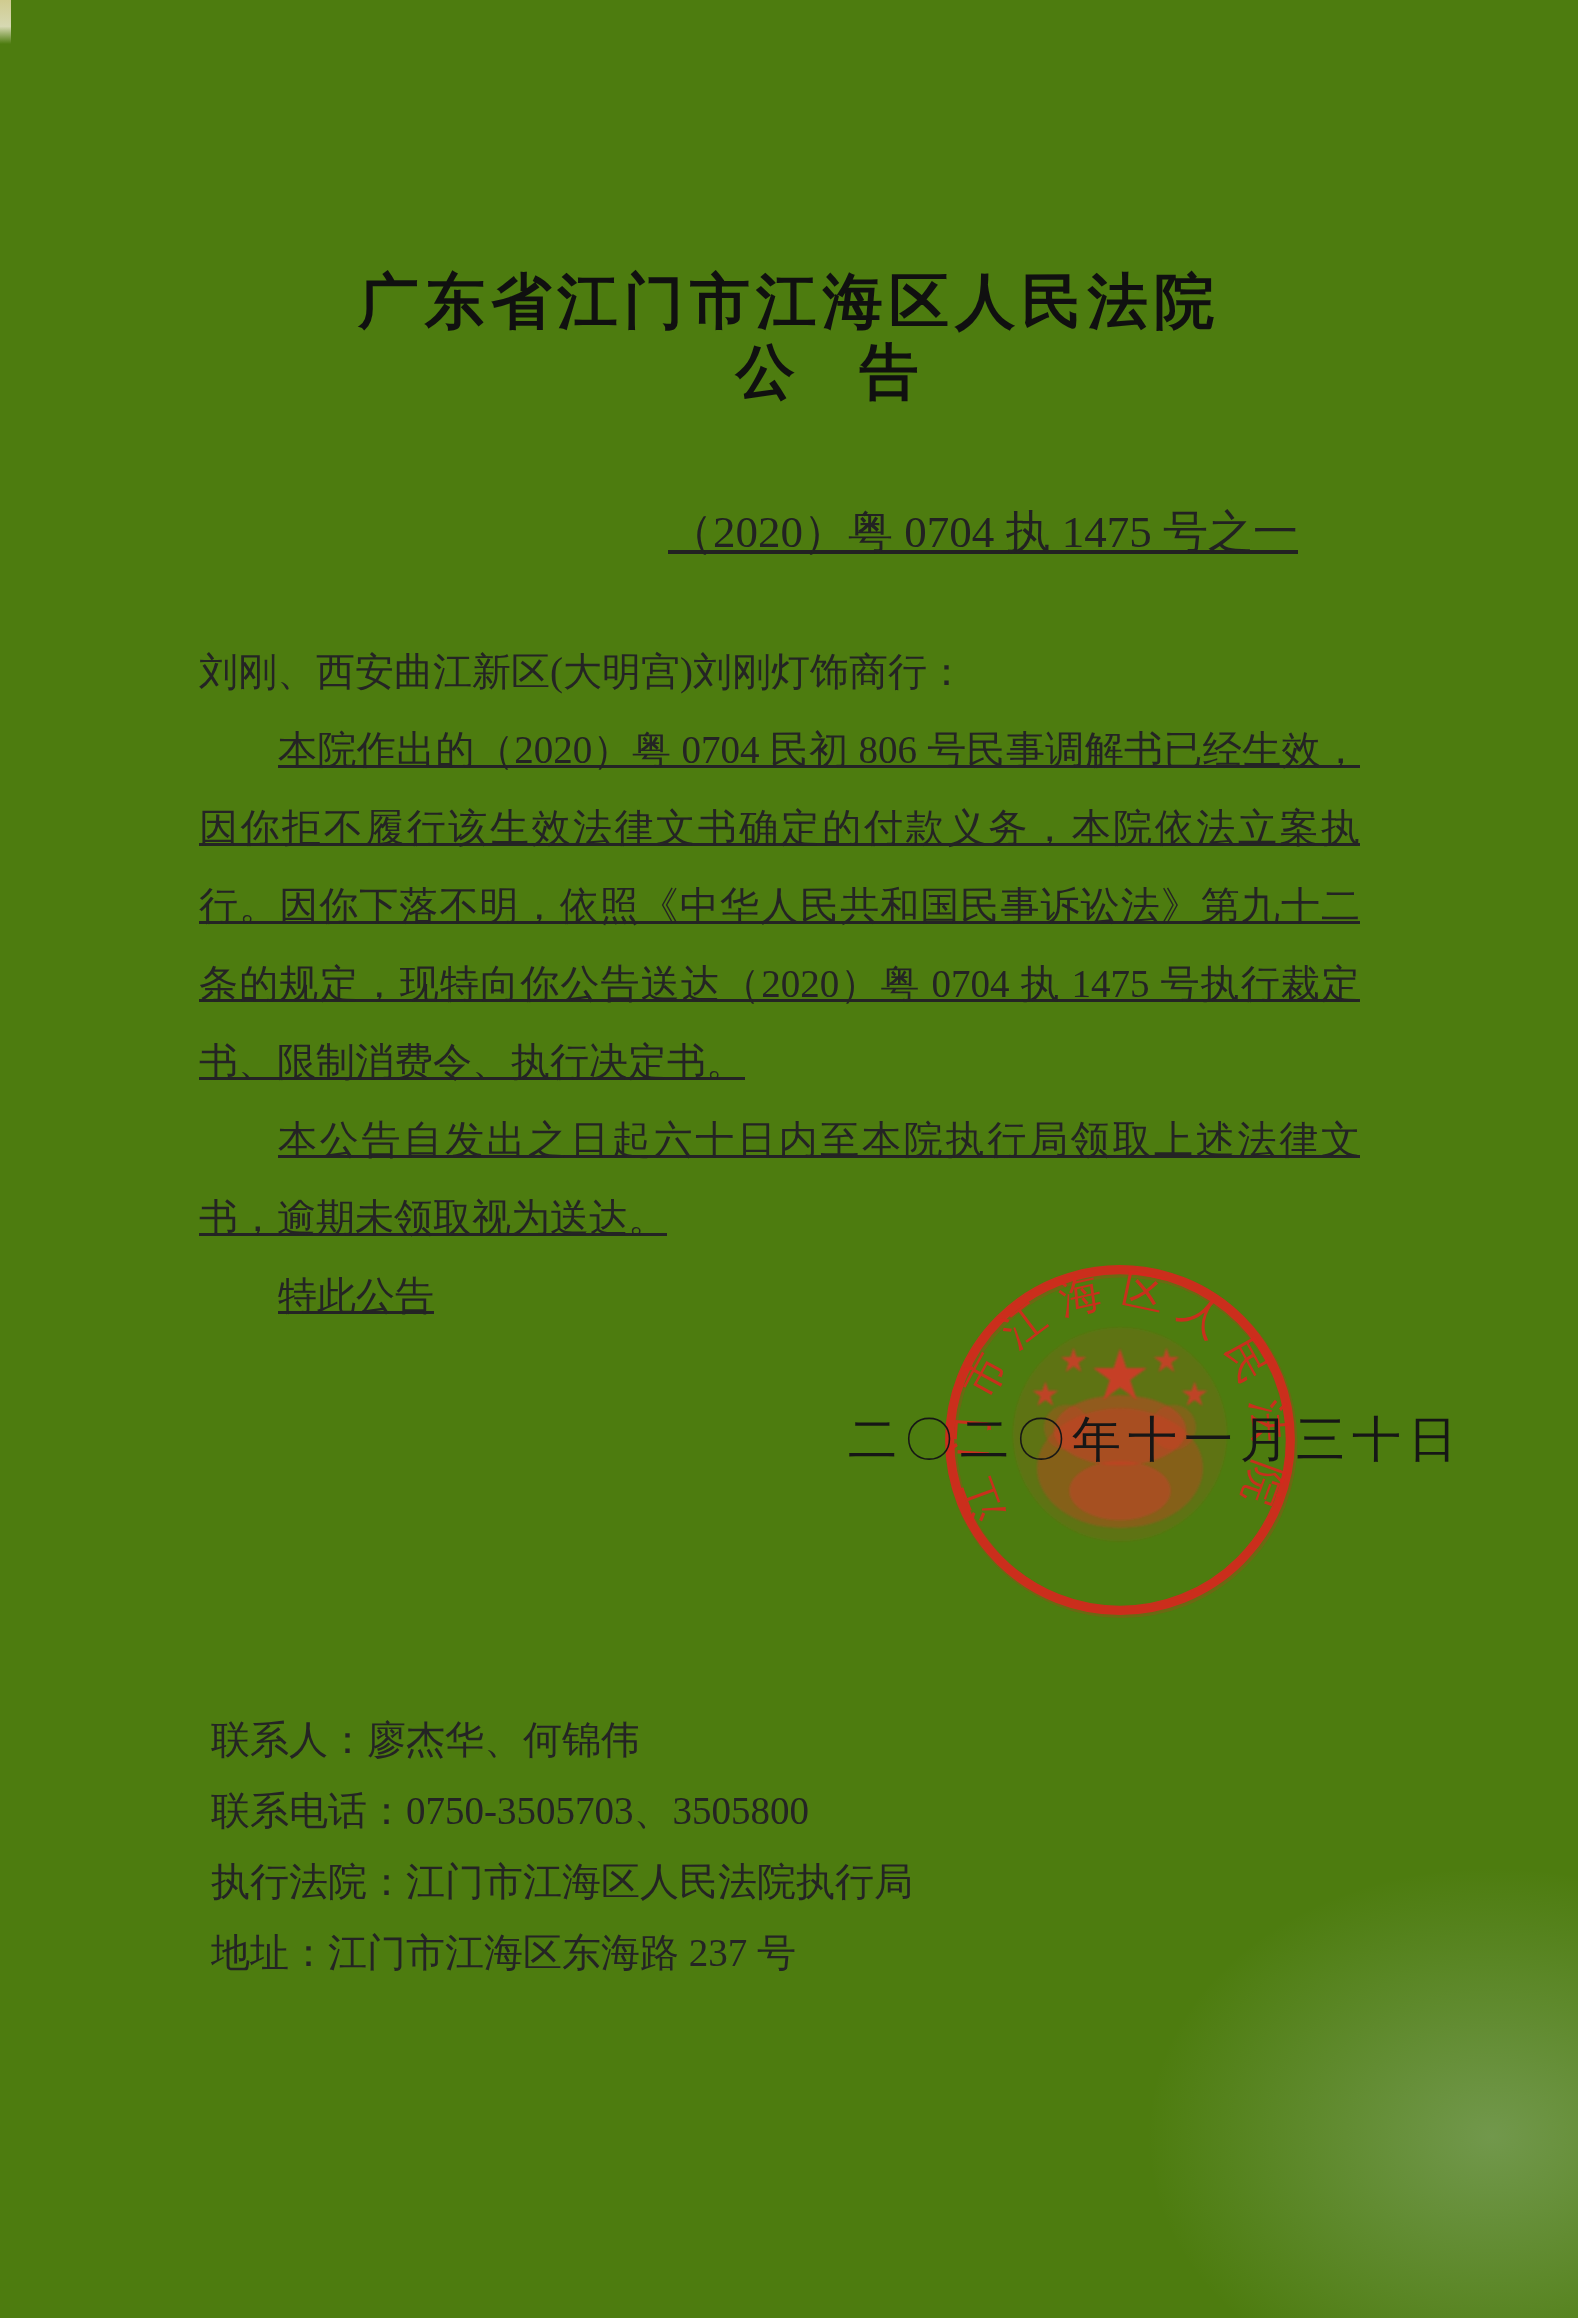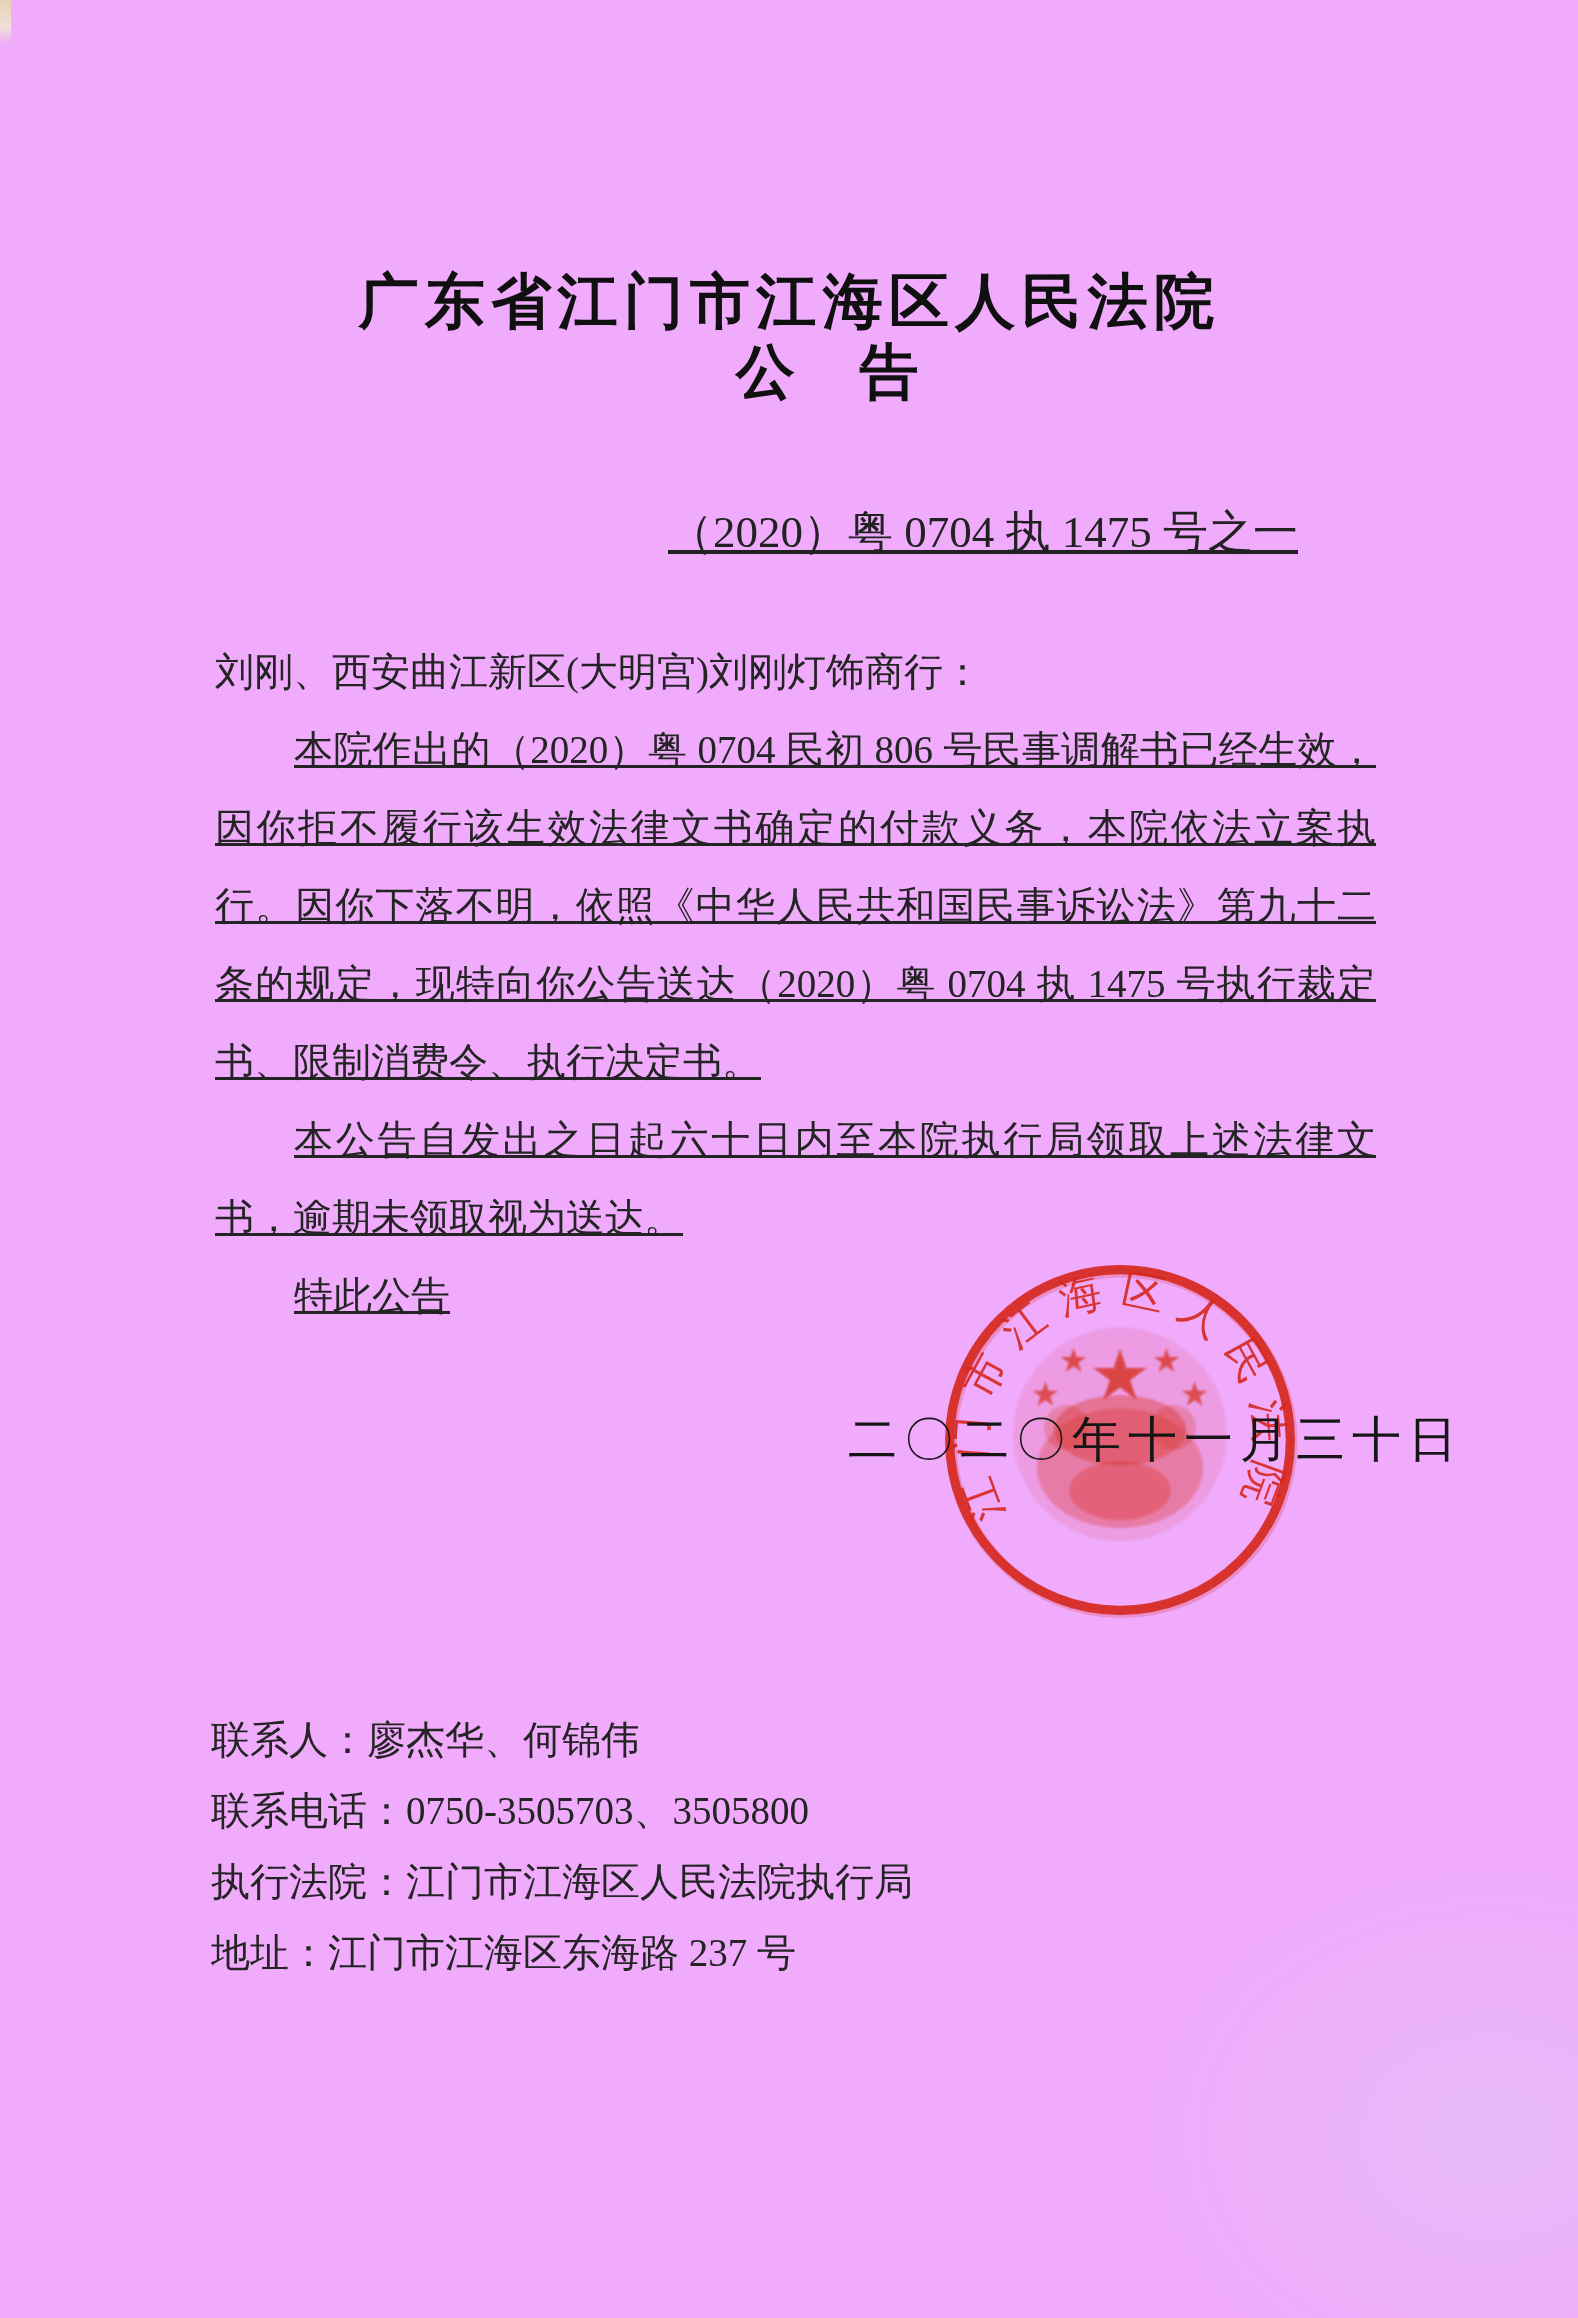--- a/index.html
+++ b/index.html
@@ -1,20 +1,20 @@
 <!DOCTYPE html>
 <html style="font-size:11.3px"><head>
 <meta charset="utf-8">
 <style>
   html,body{margin:0;padding:0;background:#e8e8e8;}
   #page{
     position:relative;
     width:1579px;height:2319px;
     margin:0 auto;
-    background:#f0abfc;
+    background:#4d7c0f;
     overflow:hidden;
     font-family:"Liberation Serif","DejaVu Serif",serif;
     color:#1d1d1d;
   }
   .scan-tint{
     position:absolute;right:0;top:1864px;width:436px;height:454px;
     background:radial-gradient(ellipse at 80% 60%, rgba(208,224,233,0.28), rgba(208,224,233,0) 70%);
     pointer-events:none;
   }
   .corner-artifact{
@@ -30,21 +30,21 @@
   .title2{
     position:absolute;left:0;top:333px;width:100%;
     text-align:center;font-size:59px;font-weight:700;
     letter-spacing:2.8px;color:#101010;white-space:nowrap;margin-left:39px;
   }
   .case-no{
     position:absolute;top:502px;right:281px;
     font-size:45px;color:#222;white-space:nowrap;text-decoration:underline;
   }
   .content{
-    position:absolute;left:215px;top:633px;width:1161px;
+    position:absolute;left:199px;top:633px;width:1161px;
     font-size:39px;line-height:78px;color:#242424;
   }
   .content p{margin:0;text-align:justify;}
   .content .indent{text-indent:79px;text-decoration:underline;}
   .addressee{margin:0;}
   .seal{
     position:absolute;left:937px;top:1257px;z-index:2;
   }
   .date-line{
     position:absolute;left:848px;top:1417px;z-index:3;

